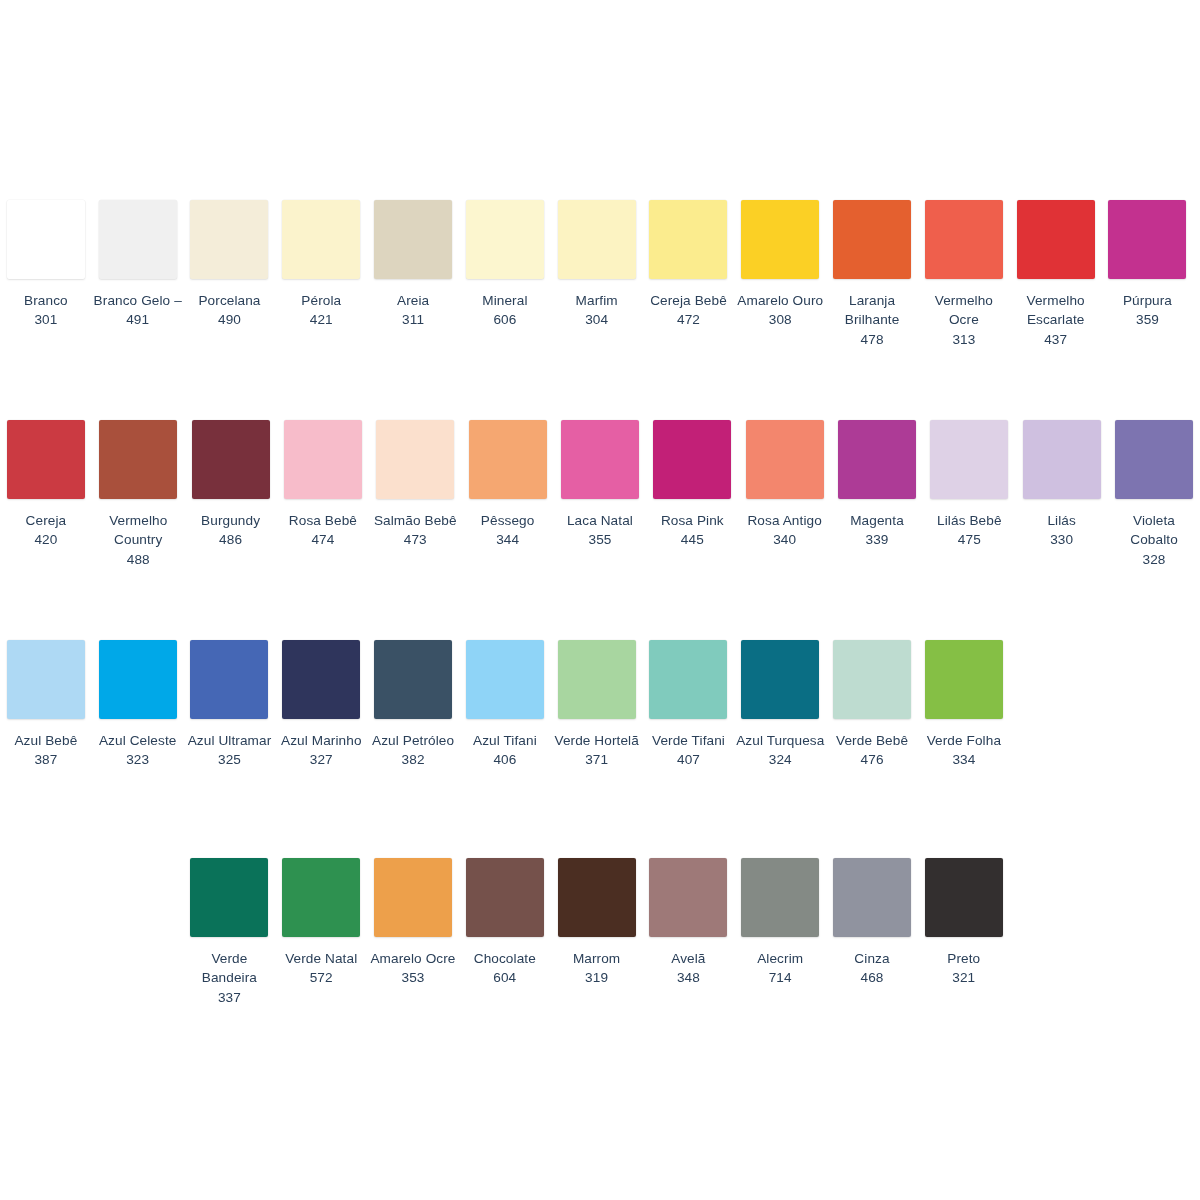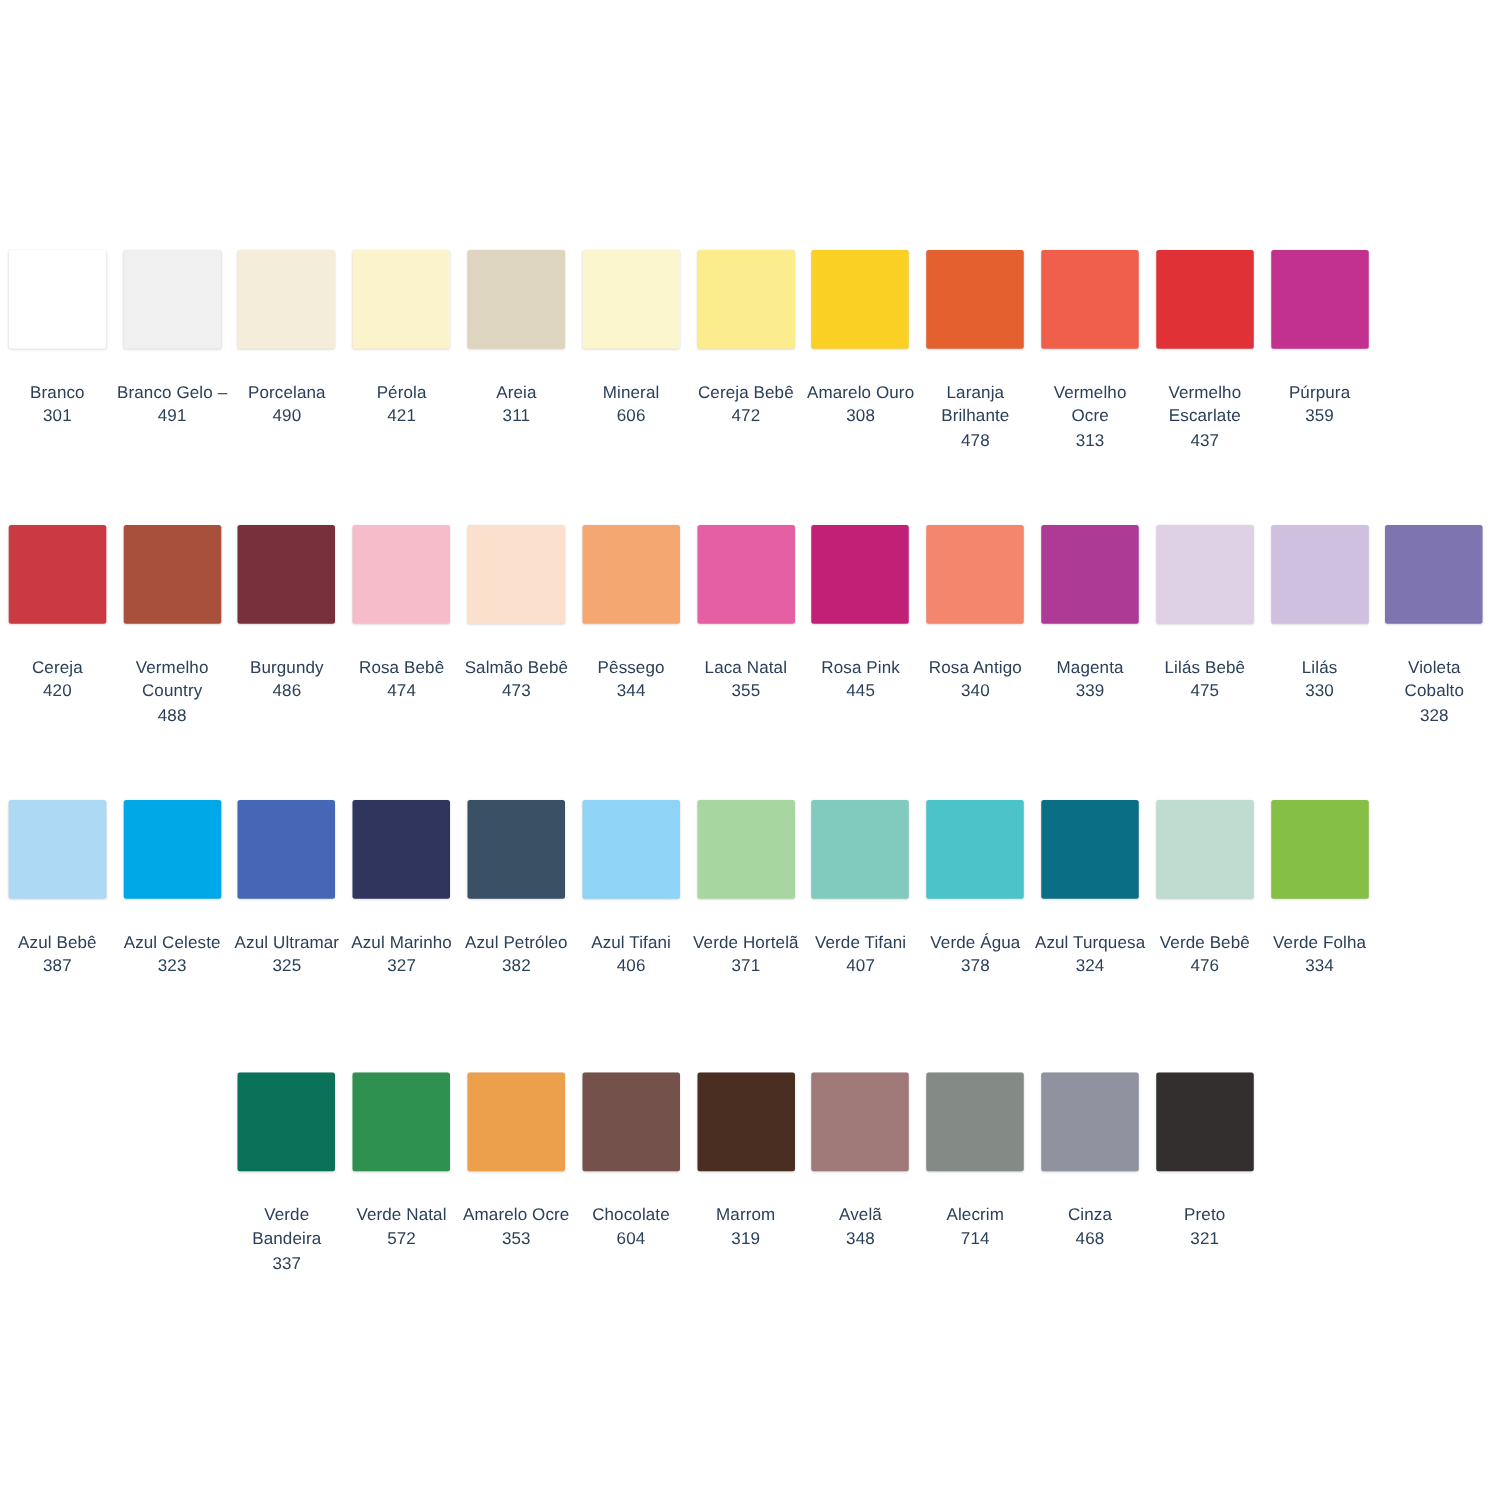--- a/index.html
+++ b/index.html
@@ -21,41 +21,41 @@
   }
   .palette-row {
     position: absolute;
     left: 0;
     width: 1200px;
     display: flex;
     flex-direction: row;
     align-items: flex-start;
   }
   #row-0 { top: 200px; }
-  #row-1 { top: 420px; }
+  #row-1 { top: 420px; justify-content: space-between; }
   #row-2 { top: 640px; }
   #row-3 { top: 858px; padding-left: 183.5px; }
 
   .swatch-cell {
     width: 91.8px;
     flex: 0 0 91.8px;
     display: flex;
     flex-direction: column;
     align-items: center;
     box-sizing: border-box;
   }
   .swatch-chip {
     width: 78px;
     height: 79px;
     border-radius: 2px;
     box-shadow: 0 1px 2px rgba(0,0,0,0.10), 0 0 0 0.5px rgba(0,0,0,0.04);
     box-sizing: border-box;
   }
   .swatch-label {
-    margin-top: 25px;
+    margin-top: 12px;
     width: 91.8px;
     text-align: center;
     color: #2b4059;
     font-size: 13.6px;
     line-height: 19.4px;
     letter-spacing: 0.1px;
     font-family: "Liberation Sans", sans-serif;
     word-break: break-word;
   }
   .swatch-label .nm { display: block; }
@@ -102,20 +102,27 @@
         </div>
       </div>
       <div class="swatch-cell">
         <div class="swatch-chip" style="background: rgb(252, 246, 207);"></div>
         <div class="swatch-label">
           <span class="nm">Mineral</span>
           <span class="cd">606</span>
         </div>
       </div>
       <div class="swatch-cell">
+        <div class="swatch-chip" style="background: rgb(252, 243, 194);"></div>
+        <div class="swatch-label">
+          <span class="nm">Marfim</span>
+          <span class="cd">304</span>
+        </div>
+      </div>
+      <div class="swatch-cell">
         <div class="swatch-chip" style="background: rgb(251, 236, 142);"></div>
         <div class="swatch-label">
           <span class="nm">Cereja Bebê</span>
           <span class="cd">472</span>
         </div>
       </div>
       <div class="swatch-cell">
         <div class="swatch-chip" style="background: rgb(251, 208, 37);"></div>
         <div class="swatch-label">
           <span class="nm">Amarelo Ouro</span>
@@ -292,27 +299,20 @@
         <div class="swatch-label">
           <span class="nm">Verde Hortelã</span>
           <span class="cd">371</span>
         </div>
       </div>
       <div class="swatch-cell">
         <div class="swatch-chip" style="background: rgb(128, 203, 189);"></div>
         <div class="swatch-label">
           <span class="nm">Verde Tifani</span>
           <span class="cd">407</span>
-        </div>
-      </div>
-      <div class="swatch-cell">
-        <div class="swatch-chip" style="background: rgb(76, 195, 201);"></div>
-        <div class="swatch-label">
-          <span class="nm">Verde Água</span>
-          <span class="cd">378</span>
         </div>
       </div>
       <div class="swatch-cell">
         <div class="swatch-chip" style="background: rgb(10, 110, 132);"></div>
         <div class="swatch-label">
           <span class="nm">Azul Turquesa</span>
           <span class="cd">324</span>
         </div>
       </div>
       <div class="swatch-cell">

